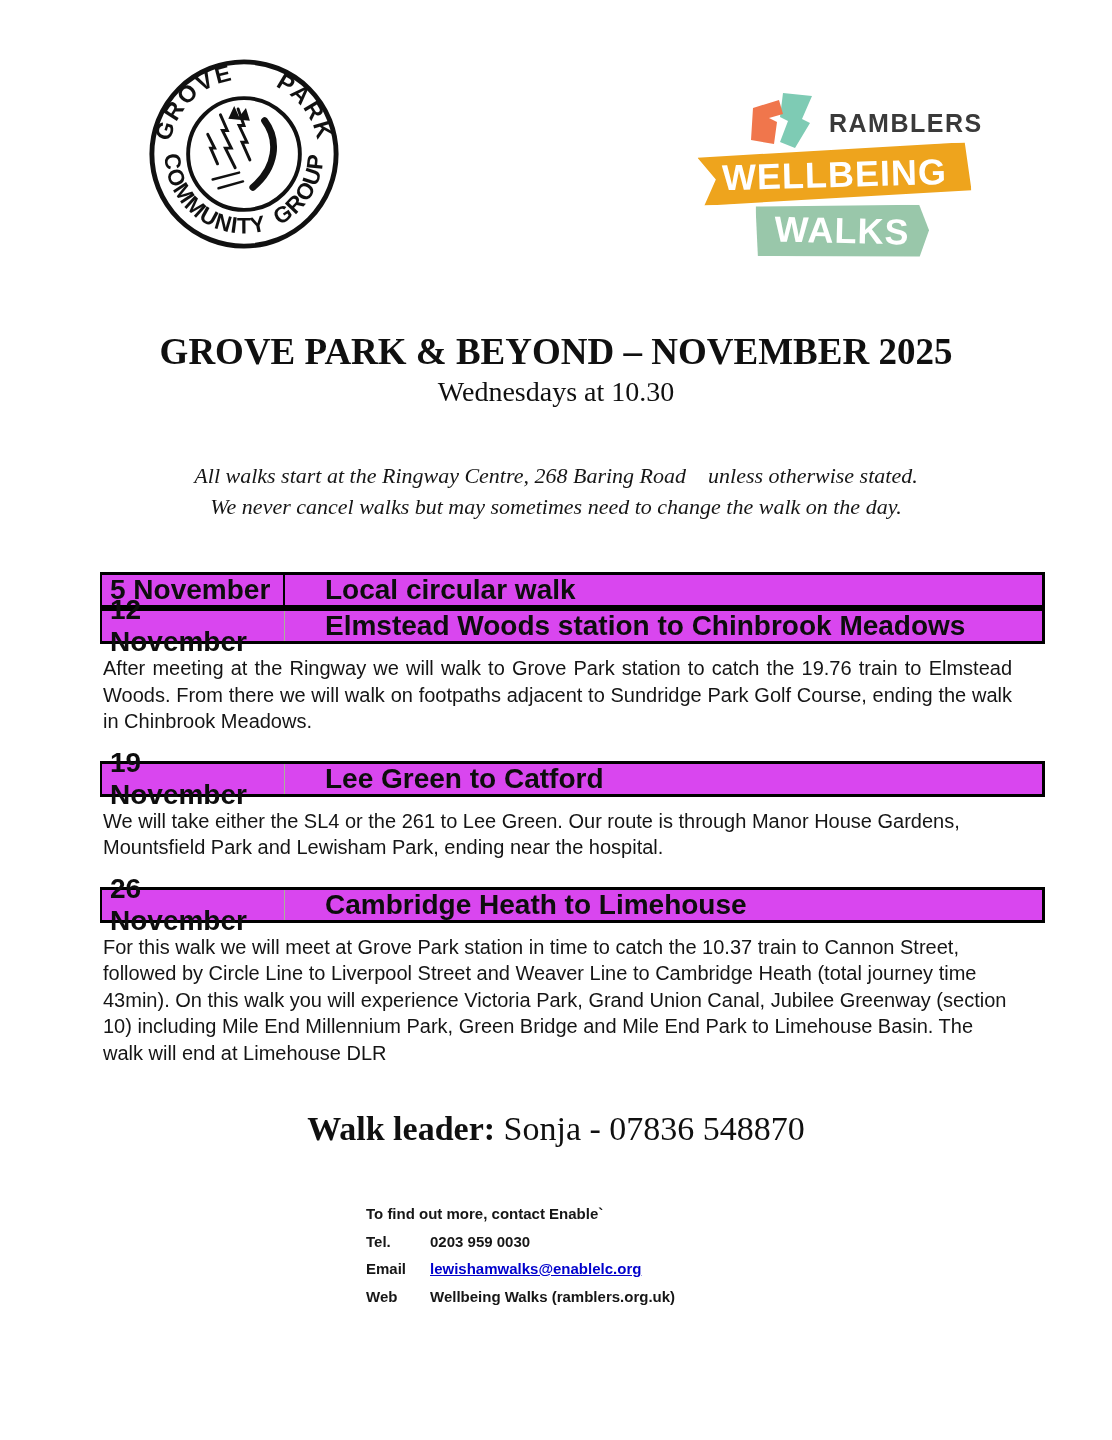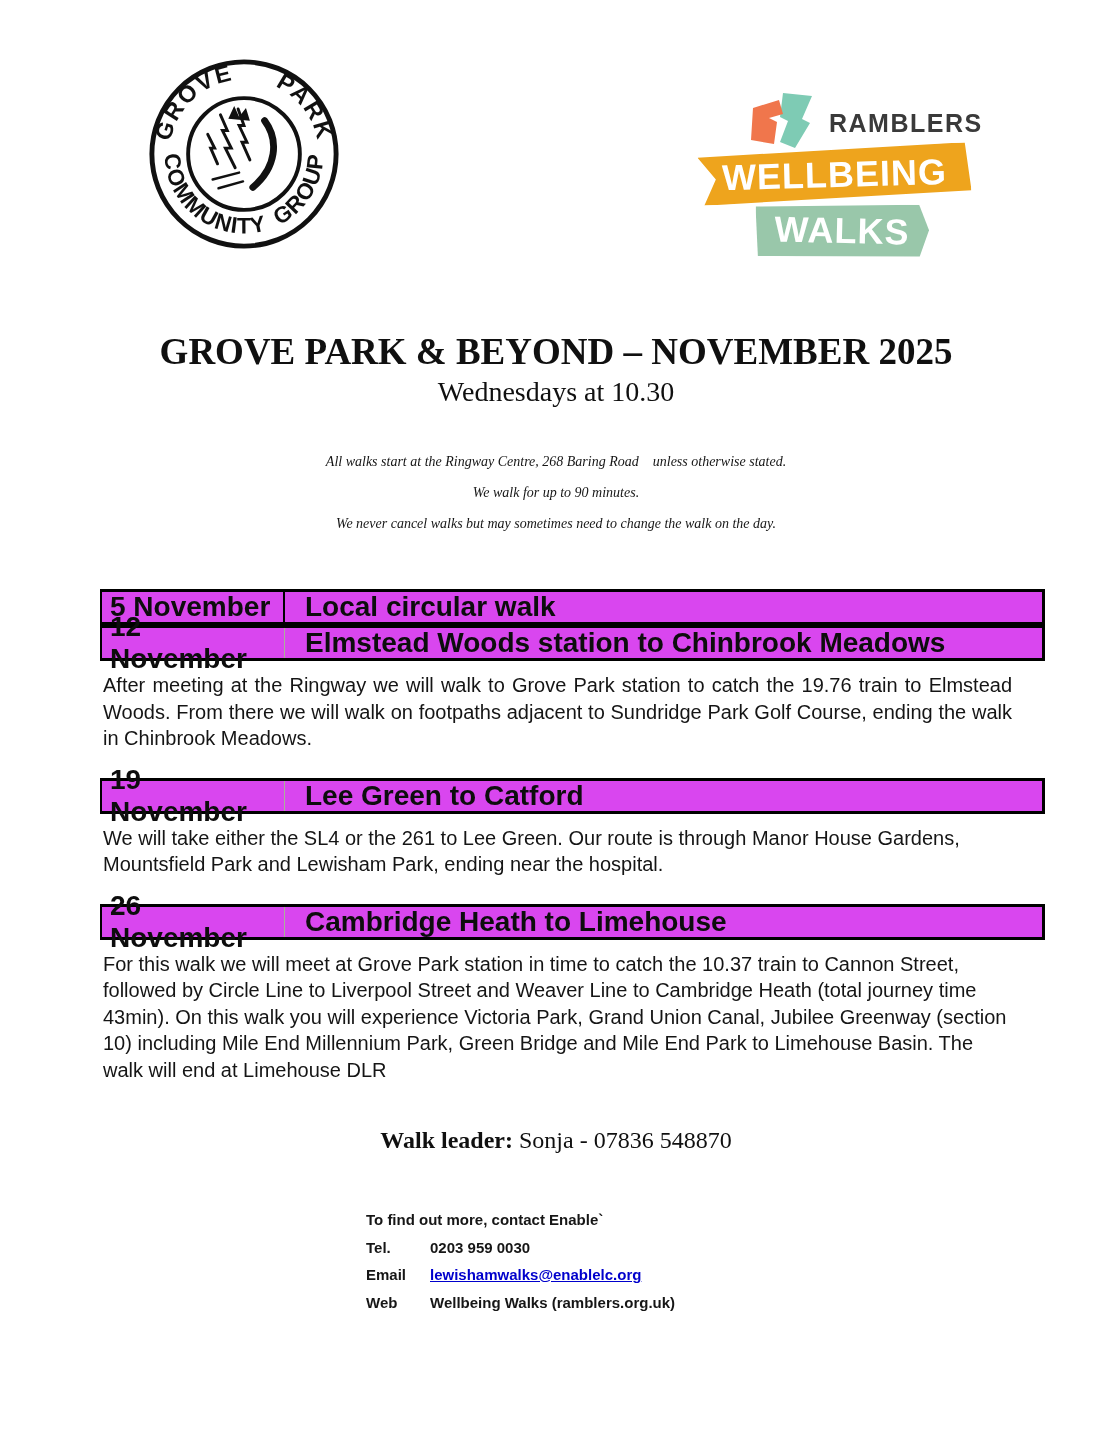--- a/index.html
+++ b/index.html
@@ -34,41 +34,41 @@
   
   .content { padding-top:330px; }
   .doc-title {
     text-align:center; font-family:"Liberation Serif", serif;
     font-size:37px; font-weight:700; color:#101010;
   }
   .doc-subtitle {
     text-align:center; font-family:"Liberation Serif", serif;
     font-size:28px; margin-top:3px; color:#101010;
   }
-  .intro { margin-top:38px; text-align:center; font-family:"Liberation Serif", serif;
-    font-style:italic; font-size:14px; line-height:31px; color:#161616; }
+  .intro { margin-top:52px; text-align:center; font-family:"Liberation Serif", serif;
+    font-style:italic; font-size:22px; line-height:31px; color:#161616; }
   .intro div { white-space:pre-wrap; }
 
   .sections { margin:50px 0 0 100px; width:945px; }
   .walk-header {
     display:flex; align-items:center; height:36px;
     background:#d946ef; border:3px solid #000000; border-left-width:2px;
     font-size:28px; font-weight:700; color:#0d0d0d;
   }
   .wh-date { flex:none; width:183px; padding-left:8px; align-self:stretch;
     display:flex; align-items:center; border-right:1px solid #aab397; }
   .walk-section:first-child .wh-date { border-right:2px solid #000; }
-  .wh-title { padding-left:20px; }
+  .wh-title { padding-left:40px; }
   .walk-desc {
     margin:11px 33px 26px 3px; font-size:20px; line-height:26.5px; color:#151515;
   }
   .walk-desc.justify { text-align:justify; }
 
   .leader { margin-top:44px; text-align:center; font-family:"Liberation Serif", serif;
-    font-size:24px; color:#101010; }
+    font-size:34px; color:#101010; }
   .leader-label { font-weight:700; }
 
   .contact {
     margin:52px 0 0 366px; width:420px;
     font-weight:700; font-size:15px; line-height:27.5px; color:#161616;
   }
   .contact-row { display:grid; grid-template-columns:64px auto; }
   .email-link { color:#0000cc; text-decoration:underline; cursor:pointer; }
 </style>
 </head>
@@ -106,21 +106,20 @@
     <div class="banner banner-yellow" style="background:#eea41d">WELLBEING</div>
     <div class="banner banner-green" style="background:#99c7aa">WALKS</div>
   </div>
 
   <div class="content">
     <div class="doc-title">GROVE PARK &amp; BEYOND – NOVEMBER 2025</div>
     <div class="doc-subtitle">Wednesdays at 10.30</div>
 
     <div class="intro">
       <div>All walks start at the Ringway Centre, 268 Baring Road    unless otherwise stated.</div>
-      <div>We walk for up to 90 minutes.</div>
       <div>We never cancel walks but may sometimes need to change the walk on the day.</div>
     </div>
 
     <div class="sections">
 
       <div class="walk-section">
         <div class="walk-header">
           <div class="wh-date">5 November</div>
           <div class="wh-title">Local circular walk</div>
         </div>

